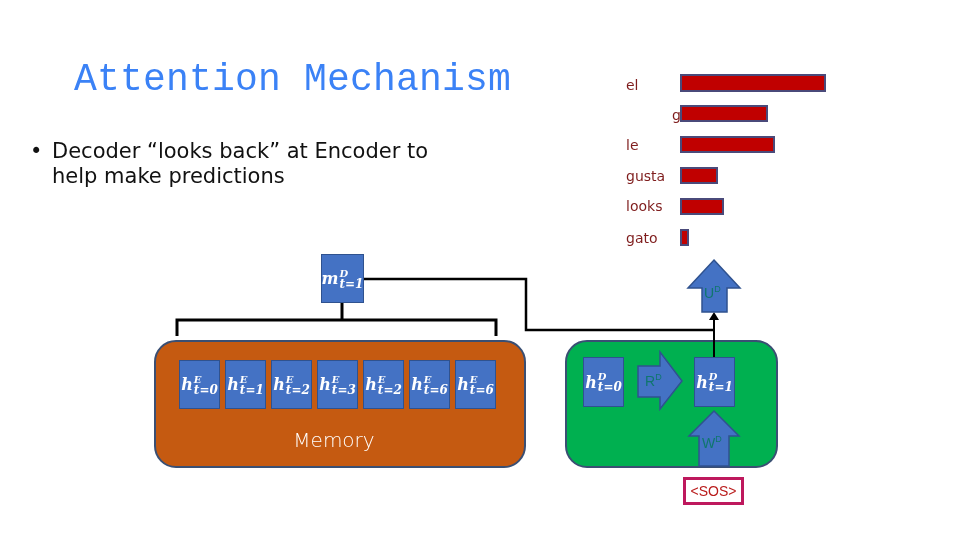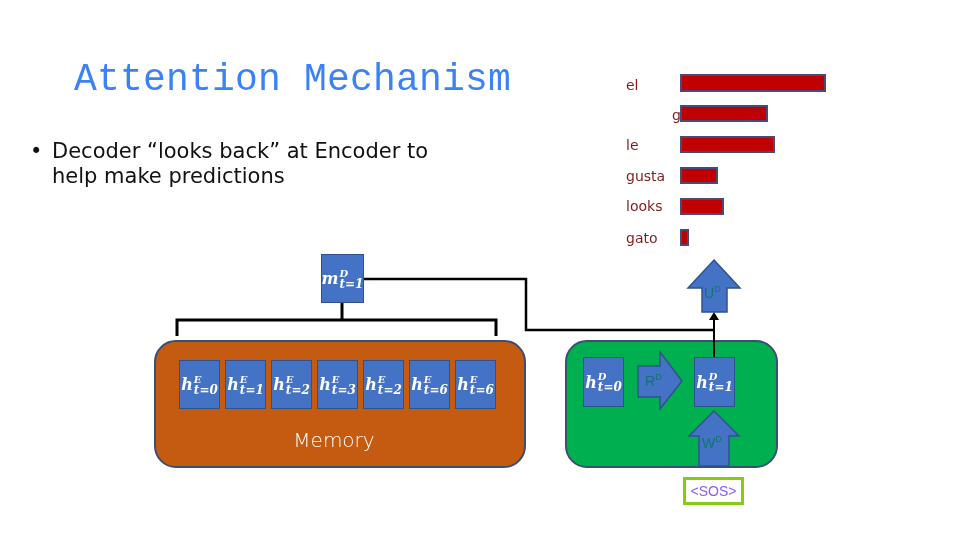--- a/index.html
+++ b/index.html
@@ -11,21 +11,21 @@
   #bullet .txt{position:absolute;left:22px;top:0;width:420px;}
   .wlabel{left:626px;font-size:14px;color:#7f1d1d;font-family:"DejaVu Sans",sans-serif;}
   .bar{left:680px;height:14px;background:#c00000;border:2px solid #4a4a7a;box-sizing:border-box;}
   .blue{background:#4472c4;border:1px solid #2f528f;box-sizing:border-box;color:#fff;display:flex;align-items:center;justify-content:center;font-family:"DejaVu Serif",serif;font-style:italic;font-weight:bold;font-size:16px;}
   .blue .sub{display:inline-flex;flex-direction:column;line-height:10px;font-size:10px;margin-left:1px;}
   .blue .sub .sup{font-size:10px;}
   .blue .sub .lo{font-size:12px;}
   #memory{left:154px;top:340px;width:372px;height:128px;background:#c55a11;border:2px solid #3a4f73;border-radius:22px;box-sizing:border-box;}
   #memory-label{left:154px;top:428px;width:360px;text-align:center;color:#fff;font-size:20px;font-family:"DejaVu Sans",sans-serif;font-weight:200;}
   #decoder{left:565px;top:340px;width:213px;height:128px;background:#00b050;border:2px solid #3a4f73;border-radius:22px;box-sizing:border-box;}
-  #sos{left:683px;top:477px;width:61px;height:28px;border:3px solid #84cc16;box-sizing:border-box;background:#fff;display:flex;align-items:center;justify-content:center;font-size:14px;color:#8b5cf6;}
+  #sos{left:683px;top:477px;width:61px;height:28px;border:3px solid #be185d;box-sizing:border-box;background:#fff;display:flex;align-items:center;justify-content:center;font-size:14px;color:#b91c1c;}
   .arrowlbl{color:#0f766e;font-size:14px;font-family:"Liberation Sans",sans-serif;}
   .arrowlbl sup{font-size:9px;}
   svg.overlay{position:absolute;left:0;top:0;}
 </style>
 </head>
 <body>
 
 <div id="title" class="abs">Attention Mechanism</div>
 <div id="bullet" class="abs">
   <span class="dot">•</span>

